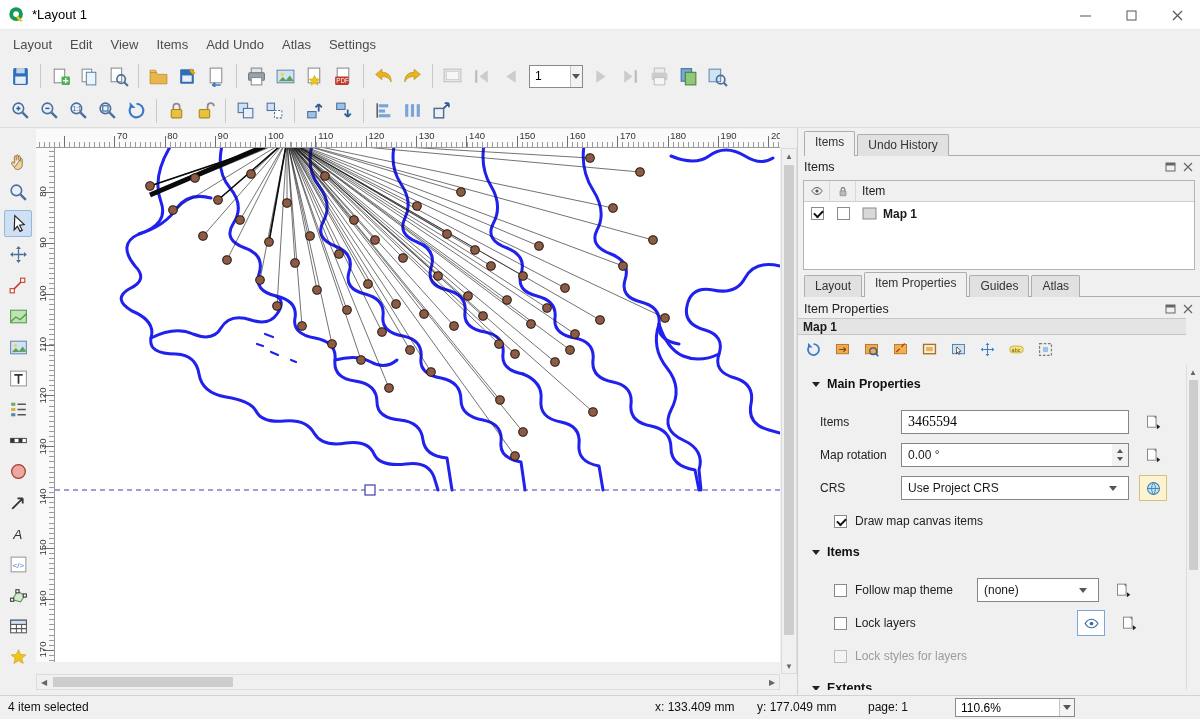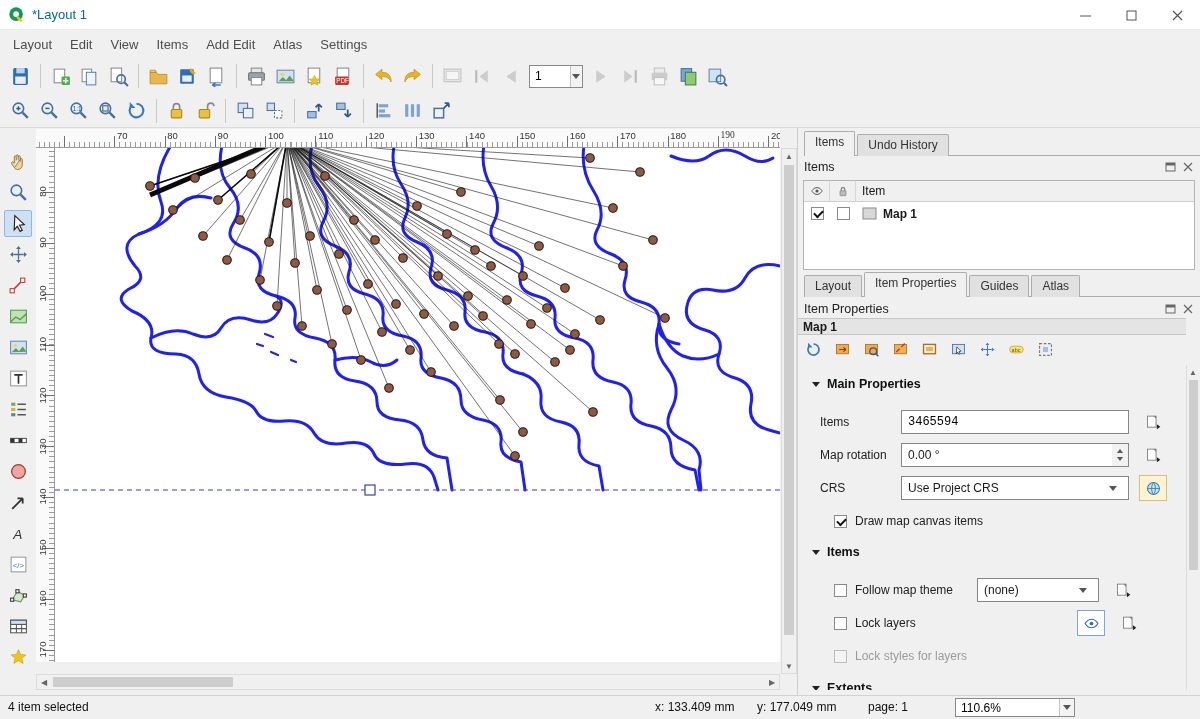--- a/index.html
+++ b/index.html
@@ -2,21 +2,21 @@
 <html><head>
 <meta charset="utf-8">
 <style>
   *{margin:0;padding:0;box-sizing:border-box}
   html,body{background:#9a9a9a}
   .window{position:relative;width:1200px;height:719px;background:#f0f0f0;overflow:hidden;
           font-family:"Liberation Sans",sans-serif;font-size:12px;color:#1a1a1a}
 
   
   .titlebar{position:absolute;top:0;left:0;right:0;height:30px;background:#fff;display:flex;align-items:center;padding-left:8px;border-bottom:1px solid #ececec}
-  .app-title{color:#0369a1;font-size:13px;margin-left:7px}
+  .app-title{color:#000000;font-size:13px;margin-left:7px}
   .winbtns{position:absolute;right:0;top:0;height:30px;display:flex}
   .winbtn{width:46px;height:30px;display:flex;align-items:center;justify-content:center}
 
   
   .menubar{position:absolute;top:30px;left:0;right:0;height:28px;display:flex;align-items:center;padding-left:4px}
   .menu-item{padding:5px 9px;color:#4d4d4d;font-size:13px;cursor:default}
 
   
   .toolbar{position:absolute;left:0;right:0;display:flex;align-items:center;padding-left:6px}
   .tb1{top:58px;height:36px}
@@ -82,21 +82,21 @@
   .item-title-bar{position:absolute;left:0;right:14px;top:190px;height:17px;background:#e4e4e4;border-top:1px solid #c6c6c6;border-bottom:1px solid #c6c6c6;display:flex;align-items:center;padding-left:5px;font-weight:bold;font-size:12px}
   .mini-toolbar{position:absolute;left:4px;top:209px;height:25px;display:flex;align-items:center;gap:7px}
   .mbtn{width:22px;height:22px;display:flex;align-items:center;justify-content:center}
 
   .props-scroll{position:absolute;left:0;top:237px;width:389px;height:325px;overflow:hidden}
   .sec-hdr{position:absolute;left:14px;display:flex;align-items:center;font-weight:bold;font-size:12.5px;color:#111}
   .tri{width:0;height:0;border-left:4px solid transparent;border-right:4px solid transparent;border-top:5px solid #222;display:inline-block;margin-right:7px}
   .prow{position:absolute;left:22px;display:flex;align-items:center;height:26px}
   .plabel{font-size:12px;color:#222}
   .field{height:24px;background:#fff;border:1px solid #868686;display:flex;align-items:center;padding:0 6px;font-size:12px}
-  .field input{border:none;outline:none;width:100%;font-family:Liberation Mono, monospace;font-size:12px}
+  .field input{border:none;outline:none;width:100%;font-family:Liberation Serif, serif;font-size:14px}
   .spincol{width:17px;height:24px;border:1px solid #868686;border-left:none;background:#f2f2f2;display:flex;flex-direction:column;align-items:center;justify-content:space-evenly}
   .spin-up{width:0;height:0;border-left:3.5px solid transparent;border-right:3.5px solid transparent;border-bottom:4px solid #555}
   .spin-dn{width:0;height:0;border-left:3.5px solid transparent;border-right:3.5px solid transparent;border-top:4px solid #555}
   .ddbtn{width:24px;height:24px;display:flex;align-items:center;justify-content:center}
   .cb{width:13px;height:13px;border:1px solid #8a8a8a;background:#fff;display:inline-block;position:relative;flex:0 0 auto}
   .cb.checked::after{content:"";position:absolute;left:2px;top:2px;width:7px;height:4px;border-left:2px solid #111;border-bottom:2px solid #111;transform:rotate(-45deg)}
   .cb.disabled{border-color:#bdbdbd;background:#f4f4f4}
   .dim{color:#9b9b9b}
   .crsbtn{width:28px;height:26px;background:#fdf3d0;border:1px solid #d3c27e;display:flex;align-items:center;justify-content:center}
   .eyebtn{width:28px;height:26px;background:#fff;border:1px solid #7aa7d8;display:flex;align-items:center;justify-content:center}
@@ -135,21 +135,21 @@
           </svg>
         </div>
     </div>
   </div>
 
   <div class="menubar">
     <span class="menu-item">Layout</span>
     <span class="menu-item">Edit</span>
     <span class="menu-item">View</span>
     <span class="menu-item">Items</span>
-    <span class="menu-item">Add Edit</span>
+    <span class="menu-item">Add Undo</span>
     <span class="menu-item">Atlas</span>
     <span class="menu-item">Settings</span>
   </div>
 
   <div class="toolbar tb1">
     <div class="tbtn">
         <svg class="ic" viewBox="0 0 20 20">
           <rect x="3" y="2" width="14" height="16" rx="1.5" fill="#2f6db5"></rect>
           <rect x="6" y="2" width="8" height="5" fill="#bcd2ee"></rect>
           <rect x="5" y="10" width="10" height="7" fill="#e8eef8"></rect>
@@ -507,21 +507,21 @@
         <span class="hl" style="left: 181.6px;">90</span>
         <span class="hl" style="left: 231.9px;">100</span>
         <span class="hl" style="left: 282.2px;">110</span>
         <span class="hl" style="left: 332.5px;">120</span>
         <span class="hl" style="left: 382.8px;">130</span>
         <span class="hl" style="left: 433.1px;">140</span>
         <span class="hl" style="left: 483.4px;">150</span>
         <span class="hl" style="left: 533.7px;">160</span>
         <span class="hl" style="left: 584px;">170</span>
         <span class="hl" style="left: 634.3px;">180</span>
-        <span class="hl" style="left: 684.6px; font-family: Liberation Serif, serif;">190</span>
+        <span class="hl" style="left: 684.6px;">190</span>
         <span class="hl" style="left: 734.9px;">200</span>
       </div>
     <div class="vruler">
         <div class="minor"></div>
         <div class="major"></div>
         <span class="vl" style="top: 38px;">80</span>
         <span class="vl" style="top: 88.9px;">90</span>
         <span class="vl" style="top: 139.8px;">100</span>
         <span class="vl" style="top: 190.7px;">110</span>
         <span class="vl" style="top: 241.6px;">120</span>

